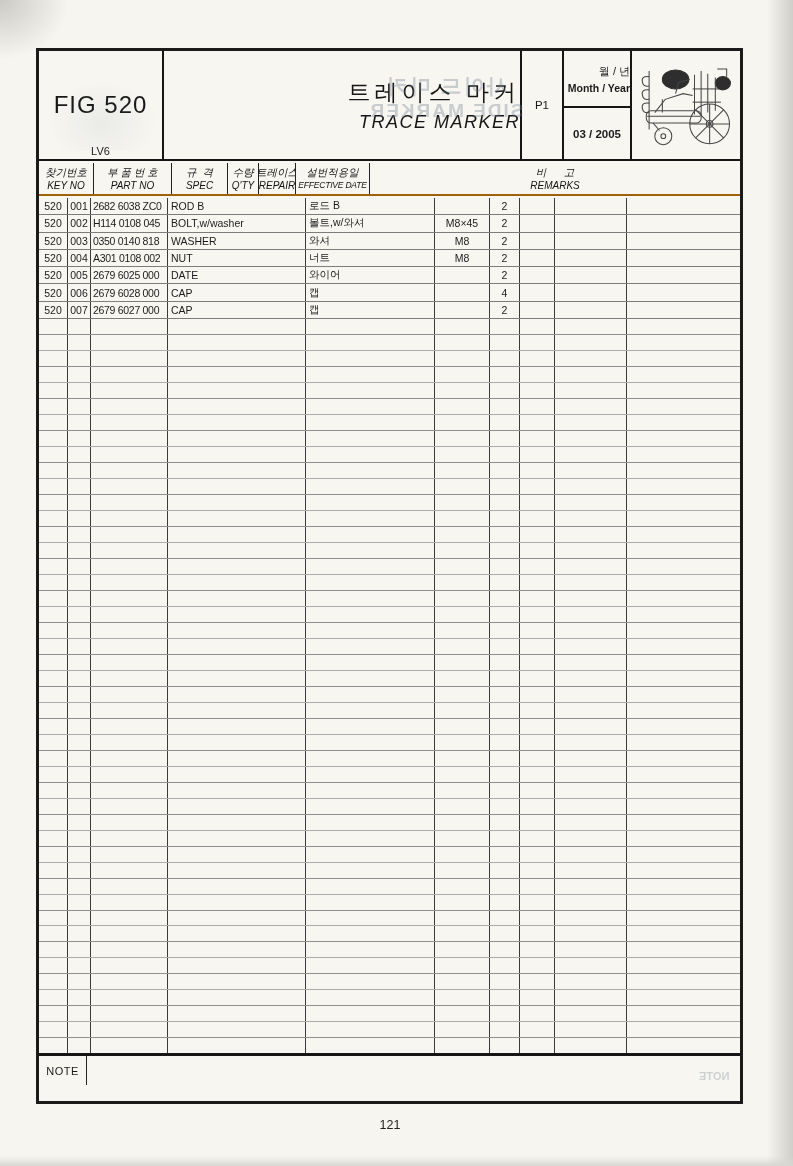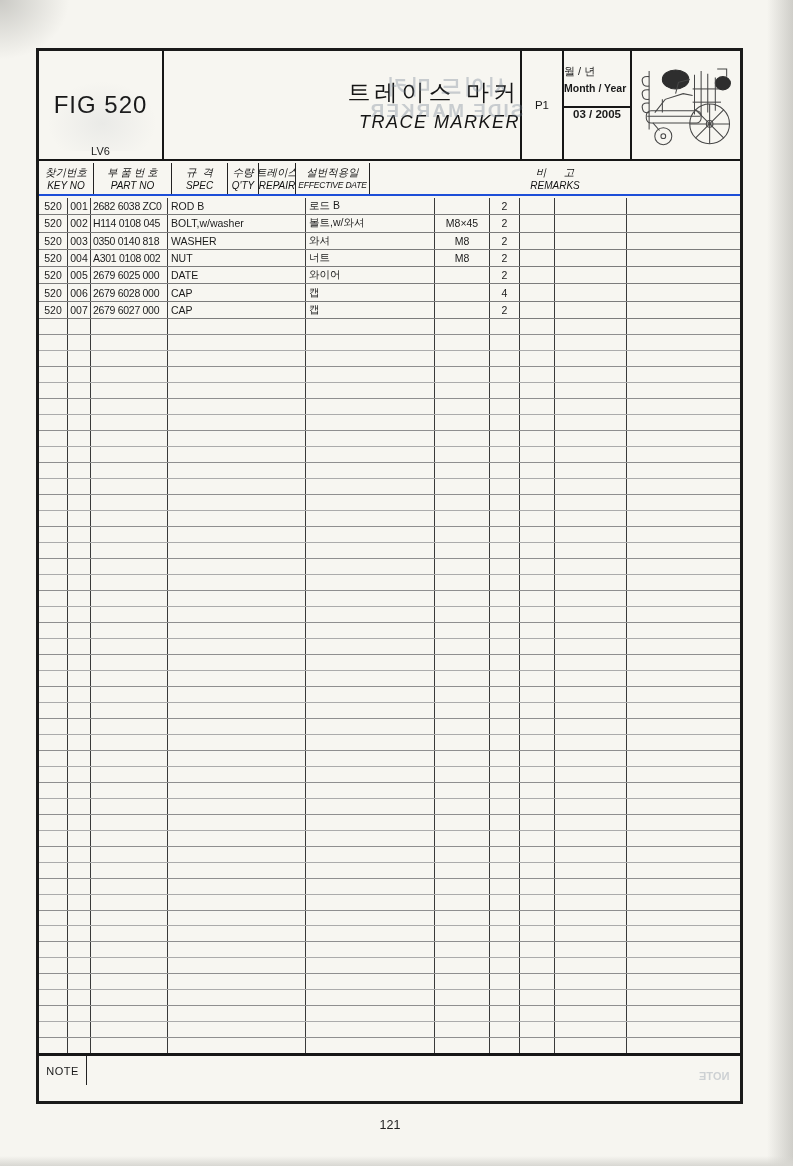--- a/index.html
+++ b/index.html
@@ -36,39 +36,39 @@
   .lv-label{position:absolute;bottom:2px;left:0;right:0;text-align:center;
     font-size:11px;color:#1c1c1c;}
   .title-box{width:358px;display:flex;flex-direction:column;align-items:flex-end;
     justify-content:center;gap:4px;}
   .title-kr{font-size:23px;letter-spacing:4px;color:#151515;}
   .title-en{font-size:18px;letter-spacing:1.5px;color:#151515;font-style:italic;}
   .p1-box{width:42px;display:flex;align-items:center;justify-content:center;}
   .p1-label{font-size:11.5px;color:#1a1a1a;}
   .month-box{width:68px;display:flex;flex-direction:column;}
   .month-top{height:57px;border-bottom:2px solid #161616;box-sizing:border-box;
-    display:flex;flex-direction:column;align-items:flex-start;justify-content:center;gap:3px;}
+    display:flex;flex-direction:column;align-items:flex-end;justify-content:center;gap:3px;}
   .month-kr{font-size:11px;color:#1a1a1a;}
   .month-en{font-size:10.5px;font-weight:700;color:#1a1a1a;white-space:nowrap;}
-  .month-bottom{flex:1;display:flex;justify-content:center;}
+  .month-bottom{flex:1;display:flex;align-items:center;justify-content:center;}
   .month-value{font-size:11.5px;font-weight:700;color:#1a1a1a;}
   .illus-box{flex:1;display:flex;align-items:center;justify-content:center;overflow:hidden;}
 
   
   .bleed{position:absolute;transform:scaleX(-1);color:rgba(108,122,142,.34);
     font-weight:700;text-align:center;pointer-events:none;line-height:1.25;}
   .bleed-title{left:292px;top:22px;width:230px;font-size:21px;letter-spacing:2px;}
   .bleed-title .l2{font-size:19px;}
   .bleed-fig{left:8px;top:30px;width:110px;height:70px;transform:none;
     background:radial-gradient(ellipse at 50% 60%, rgba(120,130,145,.10), rgba(120,130,145,0) 70%);}
   .bleed-note{right:10px;top:14px;font-size:11px;color:rgba(108,122,142,.30);}
 
   
   .col-hdr{position:absolute;left:0;top:112px;width:100%;height:33px;
-    border-bottom:2px solid #1d4ed8;box-sizing:border-box;display:flex;}
+    border-bottom:2px solid #a16207;box-sizing:border-box;display:flex;}
   .col-hdr > div{box-sizing:border-box;border-right:1.5px solid #222;
     display:flex;flex-direction:column;align-items:center;justify-content:center;
     font-style:italic;color:#111;white-space:pre;overflow:hidden;}
   .col-hdr > div:last-child{border-right:none;}
   .h-kr{font-size:10.5px;line-height:14px;}
   .h-en{font-size:10px;line-height:13px;}
   .hw-key{width:55px;}.hw-partno{width:78px;}.hw-name{width:270px;}
   .hw-spec{width:56px;}.hw-qty{width:31px;}.hw-repair{width:37px;}
   .hw-eff{width:74px;}.hw-eff .h-en{font-size:8.5px;letter-spacing:-0.2px;}
   .hw-rem{flex:1;}

